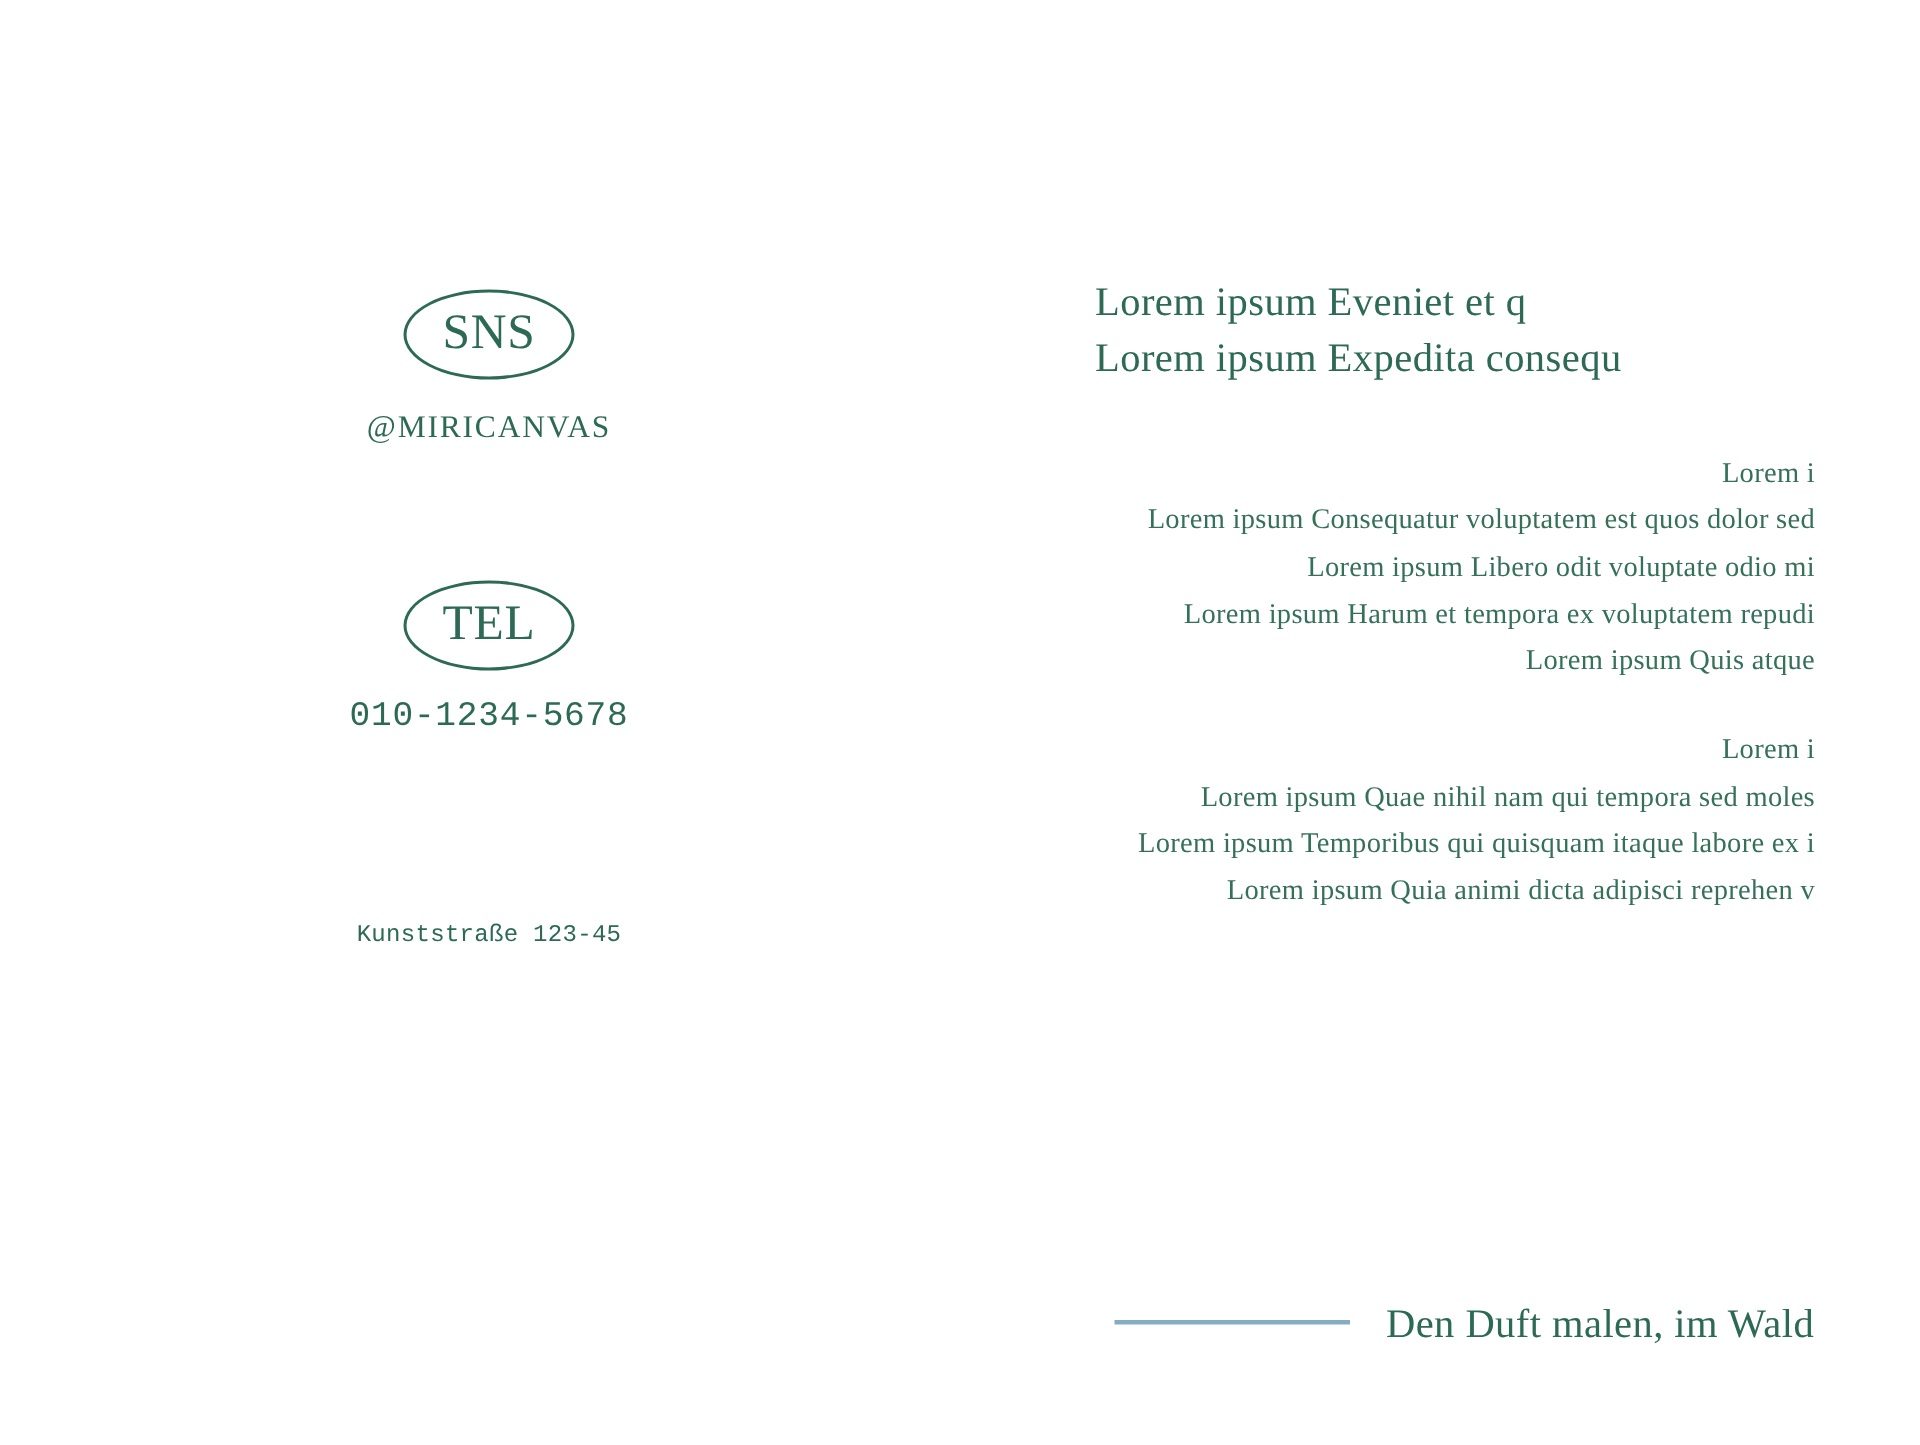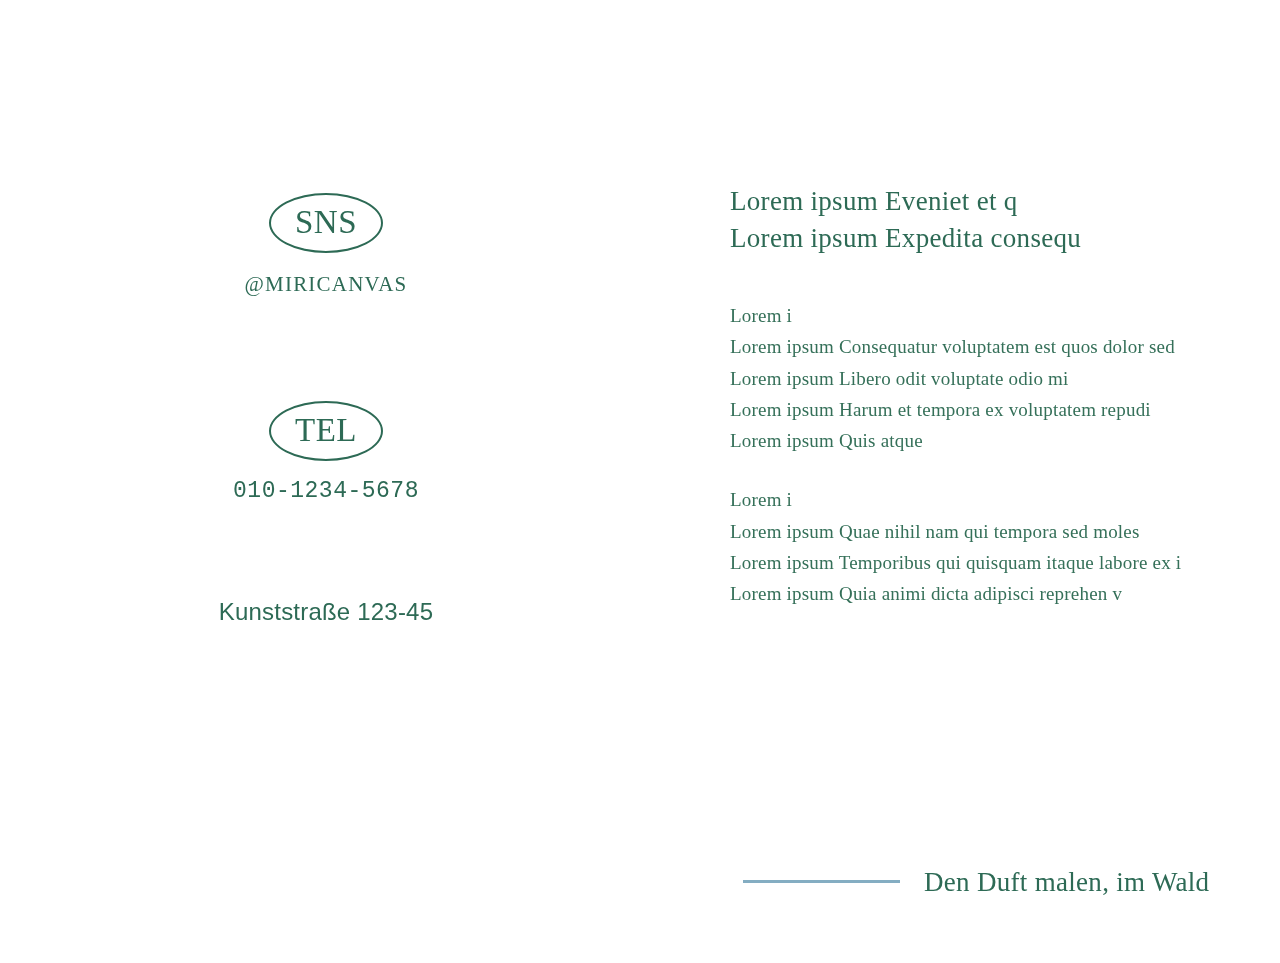--- a/index.html
+++ b/index.html
@@ -19,21 +19,21 @@
   .canvas { position: absolute; inset: 0; padding-left: 18px; }
 
   
   .contact-item {
     position: absolute;
     left: 176px;
     width: 300px;
     text-align: center;
   }
   .contact-item.sns  { top: 193px; }
-  .contact-item.tel  { top: 401px; }
+  .contact-item.tel  { top: 387px; }
   .contact-item.addr { top: 587px; }
 
   .badge-oval {
     width: 114px;
     height: 60px;
     margin: 0 auto;
     border: 2px solid var(--accent-green);
     border-radius: 50%;
     display: flex;
     align-items: center;
@@ -58,24 +58,24 @@
     letter-spacing: 1.2px;
     white-space: nowrap;
   }
   .tel .contact-value {
     font-family: "Liberation Mono", monospace;
     font-size: 23px;
     letter-spacing: 0.5px;
     margin-top: 17px;
   }
   .addr .contact-value {
-    font-family: Liberation Sans, sans-serif;
-    font-size: 24px;
+    font-family: Liberation Mono, monospace;
+    font-size: 16px;
     letter-spacing: 0.2px;
-    margin-top: 11px;
+    margin-top: 27px;
   }
 
   
   .menu {
     position: absolute;
     left: 730px;
     top: 183px;
     width: 480px;
   }
   .menu-heading {
@@ -86,21 +86,21 @@
   }
   .menu-list {
     list-style: none;
     color: var(--list-green);
     font-size: 19px;
     line-height: 31.3px;
     letter-spacing: 0.2px;
   }
   .menu-list.first  { margin-top: 43px; }
   .menu-list.second { margin-top: 28px; }
-  .menu-list li { white-space: nowrap; }
+  .menu-list li { white-space: nowrap; text-align: right; }
 
   
   .footer-rule {
     position: absolute;
     left: 743px;
     top: 880px;
     width: 157px;
     height: 3px;
     background: var(--rule-blue);
   }

